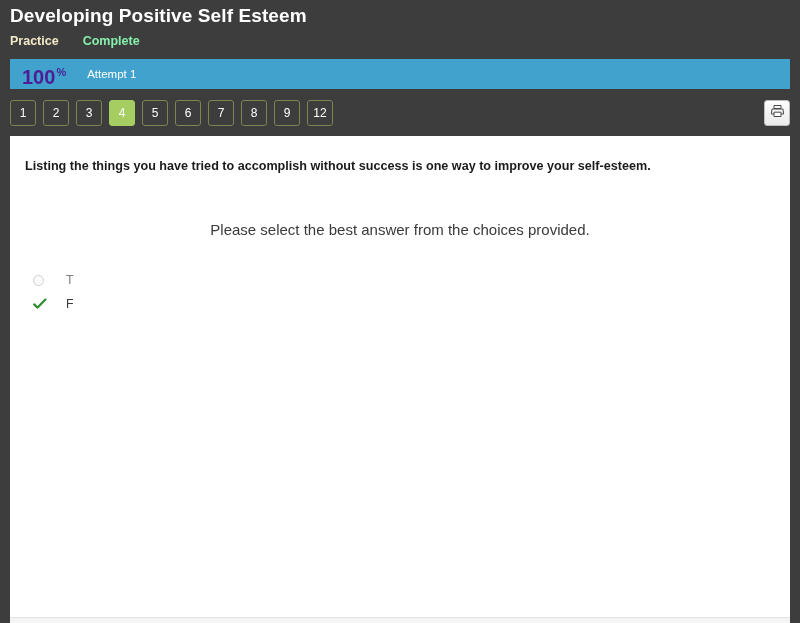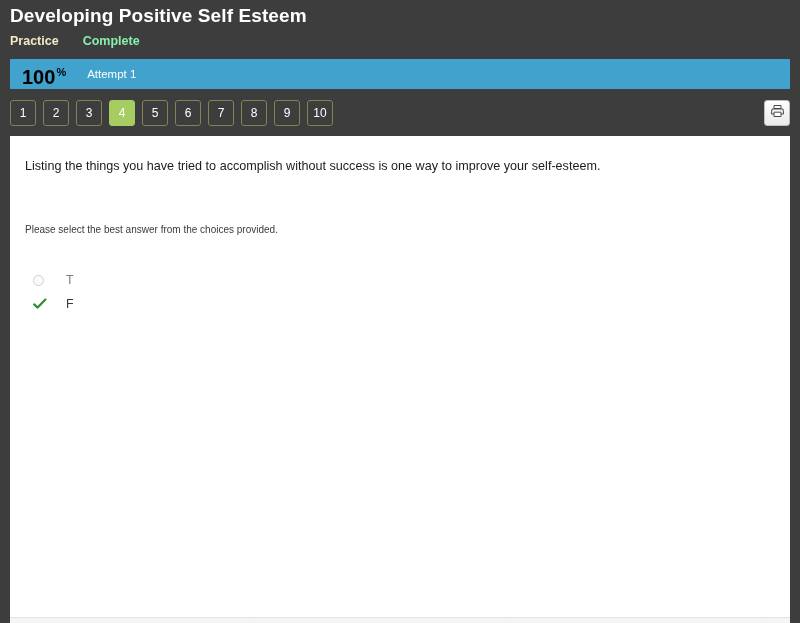--- a/index.html
+++ b/index.html
@@ -58,21 +58,21 @@
   .progress-wrap {
     margin: 9px 10px 0 10px;
     height: 30px;
     background: #41a3cd;
     display: flex;
     align-items: center;
     padding-left: 12px;
     box-sizing: border-box;
   }
   .progress-pct {
-    color: #000000;
+    color: #4c1d95;
     font-size: 20px;
     font-weight: bold;
     line-height: 20px;
     text-align: center;
   }
   .progress-pct-sym {
     font-size: 11px;
     font-weight: bold;
     vertical-align: super;
     margin-left: 1px;
@@ -139,30 +139,31 @@
     flex-direction: column;
     position: relative;
   }
   .panel-body {
     flex: 1 1 auto;
     padding: 22px 15px 0 15px;
     overflow: hidden;
   }
   .question-stem {
     font-size: 12.6px;
-    font-weight: normal;
+    font-weight: bold;
     color: #1b1b1b;
     line-height: 17px;
     margin: 0;
   }
   .question-instruction {
-    font-size: 10px;
+    font-size: 15px;
     color: #3a3a3a;
     line-height: 17px;
     margin: 46px 0 0 0;
+    text-align: center;
   }
   .choices {
     margin-top: 30px;
   }
   .choice {
     display: flex;
     align-items: center;
     height: 24px;
     cursor: pointer;
   }
@@ -227,21 +228,21 @@
     <div class="qnav">
       <div class="qnav-item">1</div>
       <div class="qnav-item">2</div>
       <div class="qnav-item">3</div>
       <div class="qnav-item current">4</div>
       <div class="qnav-item">5</div>
       <div class="qnav-item">6</div>
       <div class="qnav-item">7</div>
       <div class="qnav-item">8</div>
       <div class="qnav-item">9</div>
-      <div class="qnav-item">10</div>
+      <div class="qnav-item">12</div>
     </div>
     <div class="print-btn">
       <span>
         <svg width="15" height="14" viewBox="0 0 15 14" aria-hidden="true">
           <path d="M4 1.5 L11 1.5 L11 4.5 L4 4.5 Z" fill="none" stroke="#4a4a4a" stroke-width="1"></path>
           <path d="M2 5 L13 5 L13.6 10 L1.4 10 Z" fill="none" stroke="#4a4a4a" stroke-width="1"></path>
           <path d="M4 8.2 L11 8.2 L11 12.5 L4 12.5 Z" fill="#ffffff" stroke="#4a4a4a" stroke-width="1"></path>
         </svg>
       </span>
     </div>

